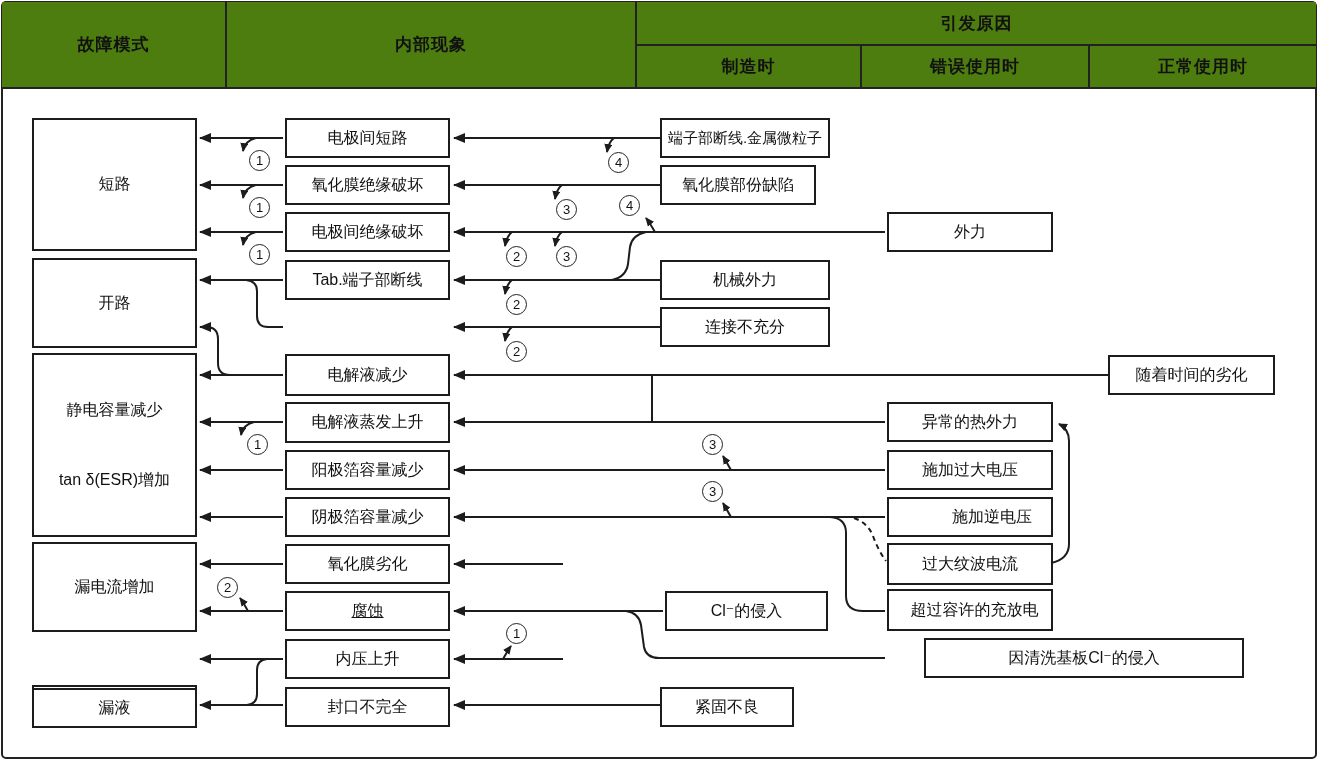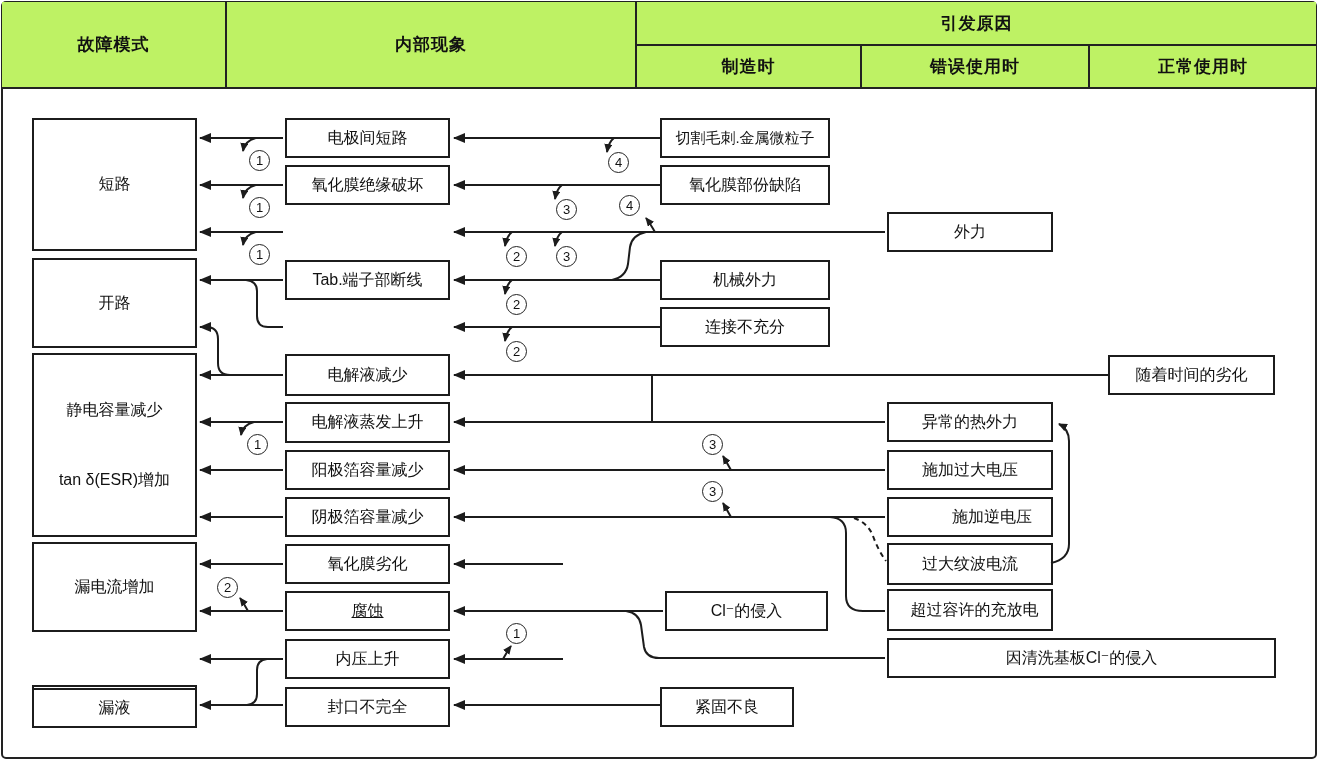--- a/index.html
+++ b/index.html
@@ -1,20 +1,20 @@
 <!DOCTYPE html>
 <html><head>
 <meta charset="utf-8">
 <style>
   html,body{margin:0;padding:0;background:#fff;}
   .stage{position:relative;width:1318px;height:760px;background:#fff;
          font-family:"Liberation Sans","DejaVu Sans",sans-serif;color:#111;overflow:hidden;}
   .frame{position:absolute;left:1px;top:1px;width:1312px;height:754px;
          border:2px solid #222;border-radius:5px;z-index:0;}
-  .hcell{position:absolute;box-sizing:border-box;background:#bef264;
+  .hcell{position:absolute;box-sizing:border-box;background:#4d7c0f;
          display:flex;align-items:center;justify-content:center;
          font-size:17px;font-weight:600;letter-spacing:1px;z-index:1;}
   .c1{left:2px;top:2px;width:225px;height:87px;border-right:2px solid #222;border-bottom:2px solid #222;}
   .c2{left:227px;top:2px;width:410px;height:87px;border-right:2px solid #222;border-bottom:2px solid #222;}
   .c3{left:637px;top:2px;width:679px;height:44px;border-bottom:2px solid #222;}
   .c4{left:637px;top:46px;width:225px;height:43px;border-right:2px solid #222;border-bottom:2px solid #222;}
   .c5{left:862px;top:46px;width:228px;height:43px;border-right:2px solid #222;border-bottom:2px solid #222;}
   .c6{left:1090px;top:46px;width:226px;height:43px;border-bottom:2px solid #222;}
   #boxes{position:absolute;left:0;top:0;width:1318px;height:760px;z-index:1;}
   .nbox{position:absolute;box-sizing:border-box;border:2px solid #1c1c1c;background:#fff;
@@ -59,20 +59,23 @@
       </div>
       <div class="nbox" style="left: 32px; top: 688px; width: 165px; height: 40px;">
         <span>漏液</span>
       </div>
       <div class="nbox" style="left: 285px; top: 118px; width: 165px; height: 40px;">
         <span>电极间短路</span>
       </div>
       <div class="nbox" style="left: 285px; top: 165px; width: 165px; height: 40px;">
         <span>氧化膜绝缘破坏</span>
       </div>
+      <div class="nbox" style="left: 285px; top: 212px; width: 165px; height: 40px;">
+        <span>电极间绝缘破坏</span>
+      </div>
       <div class="nbox" style="left: 285px; top: 260px; width: 165px; height: 40px;">
         <span>Tab.端子部断线</span>
       </div>
       <div class="nbox" style="left: 285px; top: 354px; width: 165px; height: 42px;">
         <span>电解液减少</span>
       </div>
       <div class="nbox" style="left: 285px; top: 402px; width: 165px; height: 41px;">
         <span>电解液蒸发上升</span>
       </div>
       <div class="nbox" style="left: 285px; top: 450px; width: 165px; height: 40px;">
@@ -94,23 +97,23 @@
         <span>封口不完全</span>
       </div>
       <div class="nbox echem" style="left: 563px; top: 448px; width: 42px; height: 225px;">
         <span>电</span>
         <span>化</span>
         <span>学</span>
         <span>反</span>
         <span>应</span>
       </div>
       <div class="nbox" style="left: 660px; top: 118px; width: 170px; height: 40px; font-size: 15px;">
-        <span>切割毛刺.金属微粒子</span>
-      </div>
-      <div class="nbox" style="left: 660px; top: 165px; width: 170px; height: 40px;">
+        <span>端子部断线.金属微粒子</span>
+      </div>
+      <div class="nbox" style="left: 660px; top: 165px; width: 156px; height: 40px;">
         <span>氧化膜部份缺陷</span>
       </div>
       <div class="nbox" style="left: 660px; top: 260px; width: 170px; height: 40px;">
         <span>机械外力</span>
       </div>
       <div class="nbox" style="left: 660px; top: 307px; width: 170px; height: 40px;">
         <span>连接不充分</span>
       </div>
       <div class="nbox" style="left: 665px; top: 591px; width: 163px; height: 40px;">
         <span>Cl⁻的侵入</span>
@@ -132,21 +135,21 @@
       </div>
       <div class="nbox" style="left: 887px; top: 543px; width: 166px; height: 42px;">
         <span>过大纹波电流</span>
       </div>
       <div class="nbox" style="left: 887px; top: 589px; width: 166px; height: 42px; padding-left: 9px;">
         <span>超过容许的充放电</span>
       </div>
       <div class="nbox" style="left: 1108px; top: 355px; width: 167px; height: 40px;">
         <span>随着时间的劣化</span>
       </div>
-      <div class="nbox" style="left: 887px; top: 638px; width: 389px; height: 40px;">
+      <div class="nbox" style="left: 924px; top: 638px; width: 320px; height: 40px;">
         <span>因清洗基板Cl⁻的侵入</span>
       </div>
     </div>
 
   <svg class="lines" width="1318" height="760" viewBox="0 0 1318 760">
       <defs>
  <marker id="arr" viewBox="0 0 12 10" refX="11" refY="5" markerWidth="12" markerHeight="10" orient="auto" markerUnits="userSpaceOnUse">
           <path d="M0 0 L12 5 L0 10 z" fill="#1c1c1c"></path>
         </marker>
  <marker id="arrs" viewBox="0 0 9 8" refX="8" refY="4" markerWidth="9" markerHeight="8" orient="auto" markerUnits="userSpaceOnUse">

